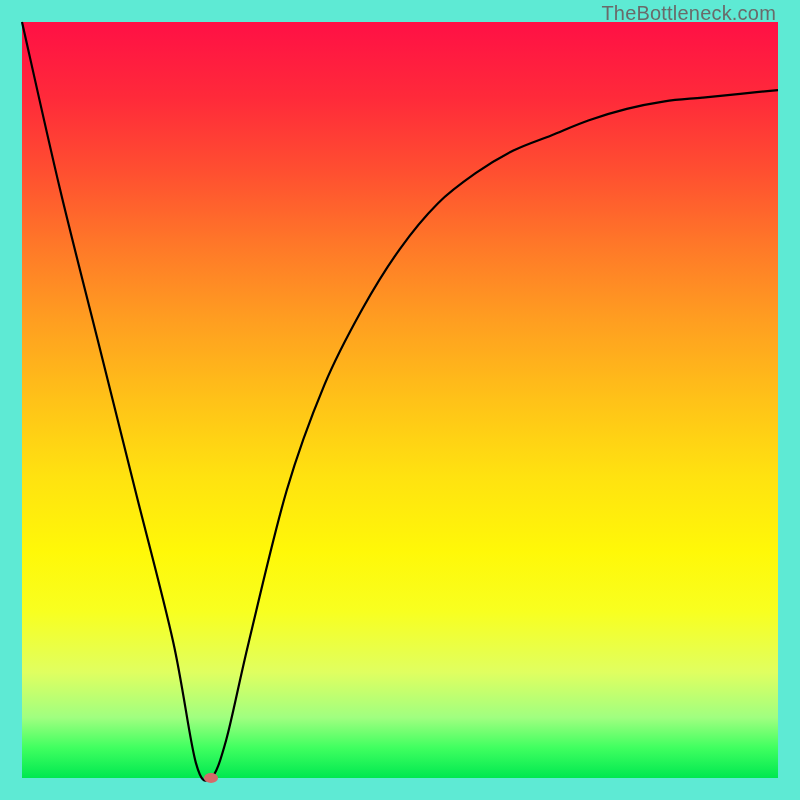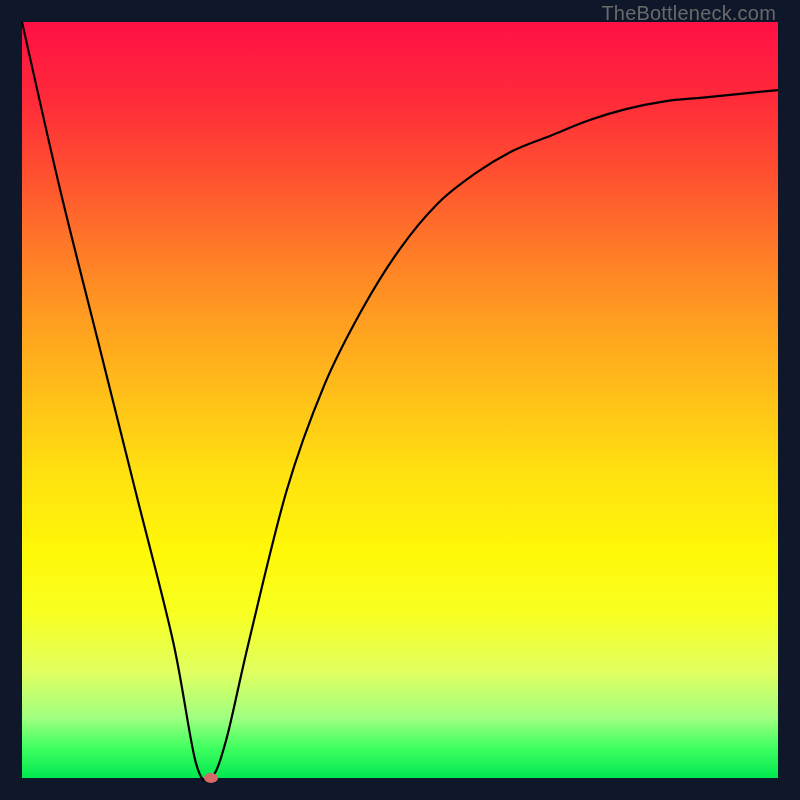--- a/index.html
+++ b/index.html
@@ -1,20 +1,20 @@
 <!DOCTYPE html>
 <html><head>
 <meta charset="utf-8">
 <style>
   * { margin: 0; padding: 0; box-sizing: border-box; }
   html, body { width: 800px; height: 800px; overflow: hidden; background: #000; }
   .frame {
     width: 800px;
     height: 800px;
-    background: #0f172a;
+    background: #5eead4;
     position: relative;
   }
   .plot-area {
     position: absolute;
     left: 22px;
     top: 22px;
     width: 756px;
     height: 756px;
     background: linear-gradient(
       to bottom,

